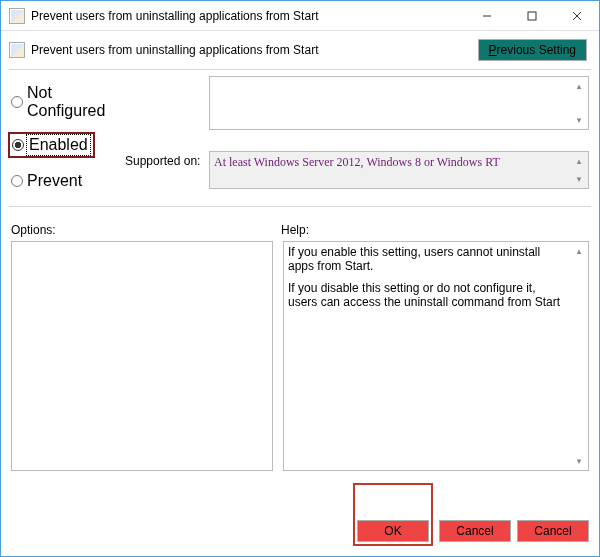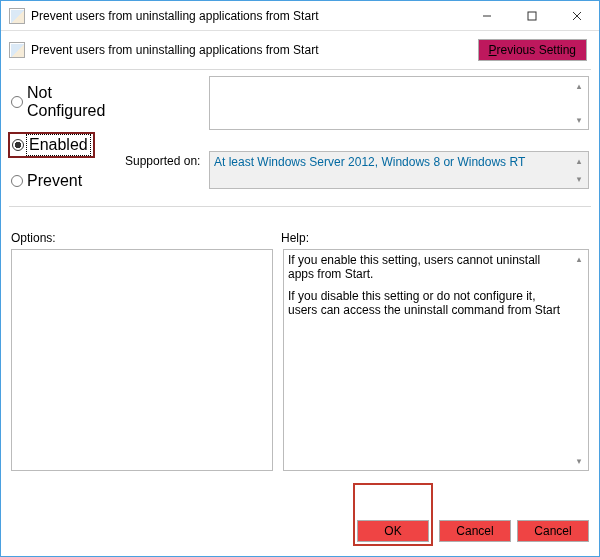--- a/index.html
+++ b/index.html
@@ -51,21 +51,21 @@
     align-items: center;
     padding: 8px 12px 8px 8px;
   }
   .header-row .htext {
     flex: 1;
     display: flex;
     align-items: center;
     gap: 6px;
   }
   .navbtn {
-    background: #be185d;
+    background: #0f766e;
     border: 1px solid #adadad;
     padding: 3px 10px;
     font-size: 12px;
     margin-left: 6px;
     min-width: 95px;
     text-align: center;
   }
   .navbtn u { text-decoration: underline; }
   .divider {
     border-top: 1px solid #d9d9d9;
@@ -136,25 +136,25 @@
     display: flex;
     flex-direction: column;
     justify-content: space-between;
   }
   .textbox.ro { background: #f0f0f0; }
   .sb-btn {
     width: 16px; height: 16px;
     display: flex; align-items: center; justify-content: center;
     color: #888; font-size: 9px;
   }
-  .supported { color: #0369a1; }
+  .supported { color: #701a75; font-family: Liberation Serif, serif; }
   .labels-row {
     display: flex;
     padding: 4px 10px 2px 10px;
-    margin-top: 20px;
+    margin-top: 12px;
   }
   .labels-row > div:first-child { width: 270px; }
   .panes-row {
     flex: 1;
     display: flex;
     padding: 2px 10px 4px 10px;
     gap: 10px;
   }
   .panes-row .textbox { flex: 1; overflow: auto; }
   .panes-row .textbox.left { width: 262px; flex: 0 0 262px; }

